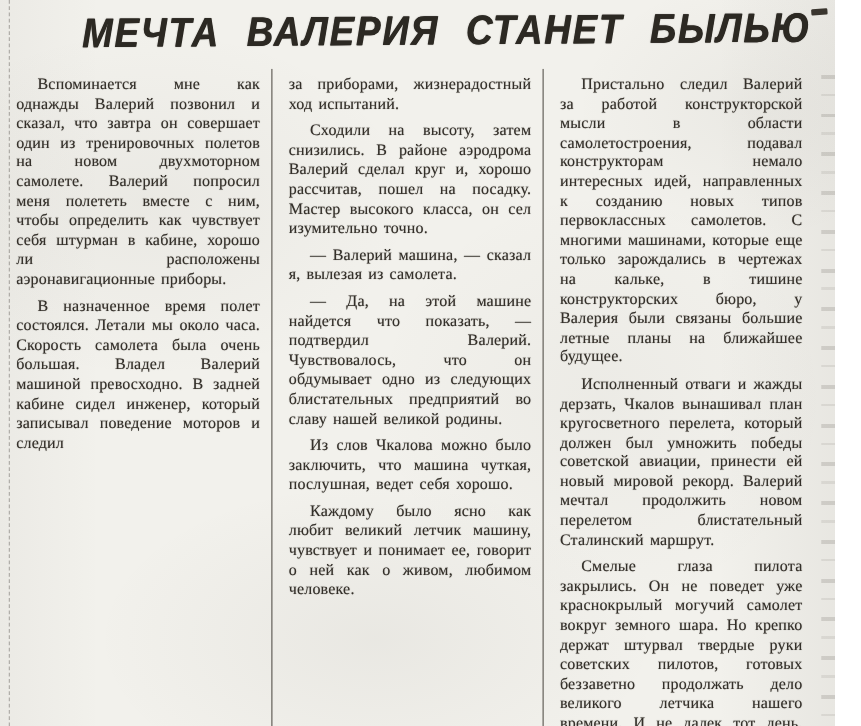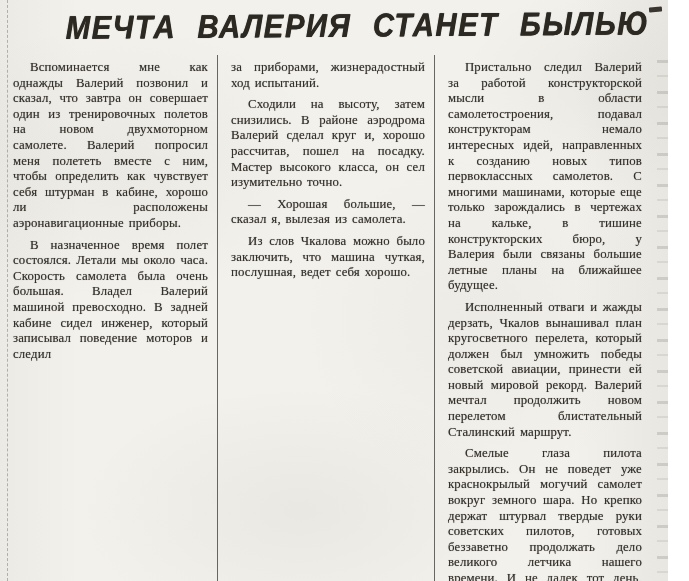--- a/index.html
+++ b/index.html
@@ -121,22 +121,24 @@
   <div class="columns">
 
     <div class="col">
       <p>Вспоминается мне как однажды Валерий позвонил и сказал, что завтра он совершает один из тренировочных полетов на новом двухмоторном самолете. Валерий попросил меня полететь вместе с ним, чтобы определить как чувствует себя штурман в кабине, хорошо ли расположены аэронавигационные приборы.</p>
       <p>В назначенное время полет состоялся. Летали мы около часа. Скорость самолета была очень большая. Владел Валерий машиной превосходно. В задней кабине сидел инженер, который записывал поведение моторов и следил</p>
     </div>
 
     <div class="col">
       <p class="no-indent">за приборами, жизнерадостный ход испытаний.</p>
       <p>Сходили на высоту, затем снизились. В районе аэродрома Валерий сделал круг и, хорошо рассчитав, пошел на посадку. Мастер высокого класса, он сел изумительно точно.</p>
-      <p>— Хорошая большие, — сказал я, вылезая из самолета.</p>
+      <p>— Валерий машина, — сказал я, вылезая из самолета.</p>
+      <p>— Да, на этой машине найдется что показать, — подтвердил Валерий. Чувствовалось, что он обдумывает одно из следующих блистательных предприятий во славу нашей великой родины.</p>
       <p>Из слов Чкалова можно было заключить, что машина чуткая, послушная, ведет себя хорошо.</p>
+      <p>Каждому было ясно как любит великий летчик машину, чувствует и понимает ее, говорит о ней как о живом, любимом человеке.</p>
 
     </div>
 
     <div class="col">
       <p>Пристально следил Валерий за работой конструкторской мысли в области самолетостроения, подавал конструкторам немало интересных идей, направленных к созданию новых типов первоклассных самолетов. С многими машинами, которые еще только зарождались в чертежах на кальке, в тишине конструкторских бюро, у Валерия были связаны большие летные планы на ближайшее будущее.</p>
       <p>Исполненный отваги и жажды дерзать, Чкалов вынашивал план кругосветного перелета, который должен был умножить победы советской авиации, принести ей новый мировой рекорд. Валерий мечтал продолжить новом перелетом блистательный Сталинский маршрут.</p>
       <p>Смелые глаза пилота закрылись. Он не поведет уже краснокрылый могучий самолет вокруг земного шара. Но крепко держат штурвал твердые руки советских пилотов, готовых беззаветно продолжать дело великого летчика нашего времени. И не далек тот день, когда мечта Валерия станет былью.</p>
       <div class="byline">А. БЕЛЯКОВ.</div>
 
     </div>

